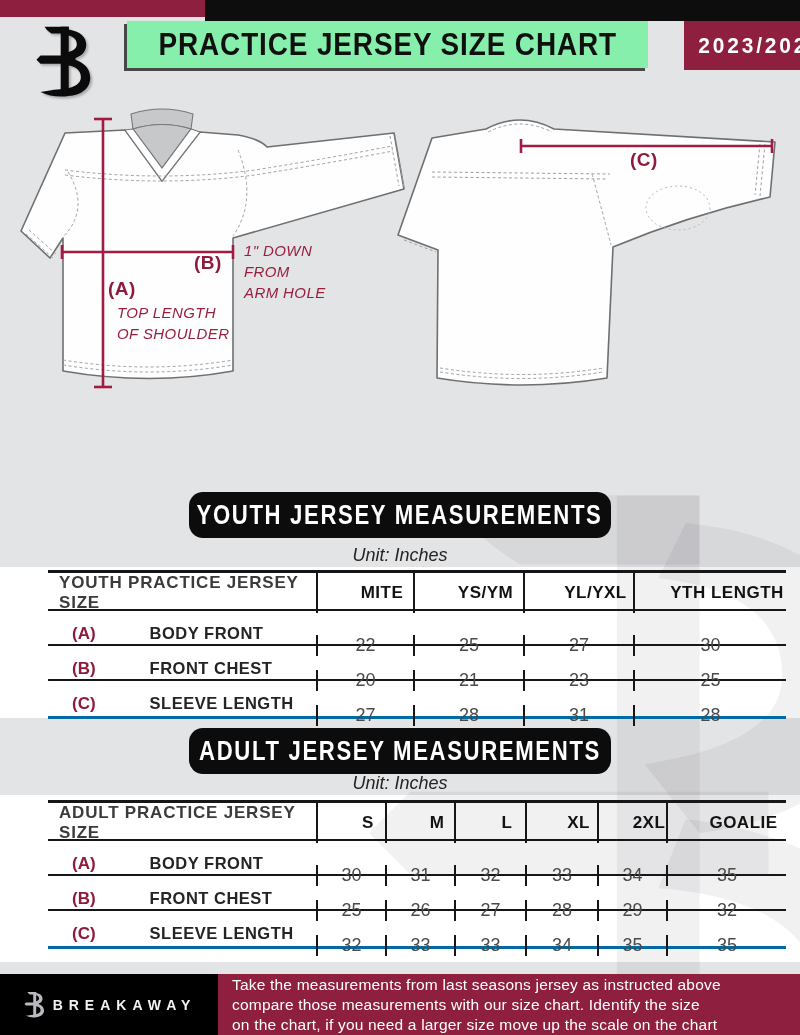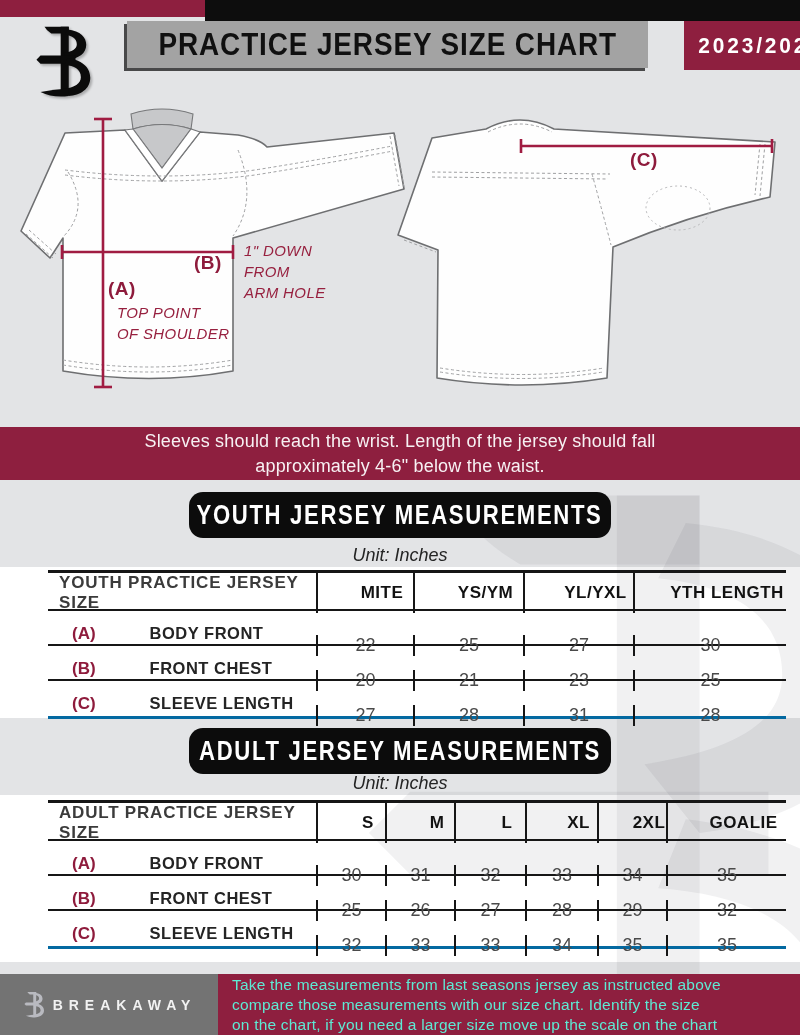--- a/index.html
+++ b/index.html
@@ -5,21 +5,21 @@
   * { margin:0; padding:0; box-sizing:border-box; }
   html,body { width:800px; height:1035px; }
   body { font-family:"Liberation Sans","DejaVu Sans",sans-serif; background:#e3e4e6; overflow:hidden; }
   #page { position:relative; width:800px; height:1035px; background:#e3e4e6; overflow:hidden; }
 
   .abs { position:absolute; }
 
   
   .strip-maroon { left:0; top:0; width:205px; height:17px; background:#8e1f3f; z-index:3; }
   .strip-black  { left:205px; top:0; width:595px; height:21px; background:#0d0d0d; z-index:3; }
-  .title-bar { left:127px; top:21px; width:521px; height:47px; background:#a3a3a3;
+  .title-bar { left:127px; top:21px; width:521px; height:47px; background:#86efac;
                box-shadow:-3px 3px 0 rgba(45,45,45,.85);
                display:flex; align-items:center; justify-content:center; z-index:4; }
   .title-bar .t { font-size:31px; font-weight:800; color:#101010; letter-spacing:1px;
                   transform:scaleX(.9); white-space:nowrap; }
   .year-box { left:648px; top:21px; width:152px; height:49px; background:#8e1f3f;
               display:flex; align-items:center; justify-content:center; z-index:4;margin-left:36px; }
   .year-box .t { font-size:22px; font-weight:800; color:#fff; letter-spacing:3px;
                  transform:scaleX(.95); white-space:nowrap; }
   .logo-head { left:28px; top:24px; width:64px; height:74px; color:#0b0b0b; z-index:4;
                filter:drop-shadow(2px 2px 1px rgba(0,0,0,.25)); }
@@ -63,27 +63,27 @@
   .td { display:flex; align-items:center; justify-content:center; border-left:2px solid #161616; }
   .td.lab { justify-content:flex-start; border-left:none; padding-left:11px; }
   .tr.row .td.lab { padding-left:24px; }
   .th-size { font-size:17px; font-weight:600; color:#3b3b3b; letter-spacing:.8px; }
   .th-col  { font-size:17px; font-weight:800; color:#121212; letter-spacing:.5px;padding-left:33px; }
   .row-key { color:#8e1b3c; font-weight:800; font-size:17px; margin-right:10px; }
   .row-lbl { color:#242424; font-weight:600; font-size:16.5px; letter-spacing:.5px;padding-left:44px; }
   .val     { color:#4a4a4a; font-size:18px; font-weight:500;margin-top:24px; }
 
   
-  .foot-black { left:0; top:974px; width:218px; height:61px; background:#737373; z-index:7;
+  .foot-black { left:0; top:974px; width:218px; height:61px; background:#000000; z-index:7;
                 display:flex; align-items:center; justify-content:center; gap:9px; }
   .foot-black .logo-foot { width:22px; height:27px; color:#b9bac0; }
   .foot-black .brand { color:#f2f2f2; font-size:14px; font-weight:700; letter-spacing:6px; white-space:nowrap; }
   .foot-maroon { left:218px; top:974px; width:582px; height:61px; background:#8e1f3f; z-index:7;
                  display:flex; flex-direction:column; justify-content:center; padding-left:14px; }
-  .foot-maroon div { color:#5eead4; font-size:15.5px; line-height:20px; letter-spacing:.2px; white-space:nowrap; }
+  .foot-maroon div { color:#ffffff; font-size:15.5px; line-height:20px; letter-spacing:.2px; white-space:nowrap; }
 </style>
 </head>
 <body>
 
 <div id="page">
 
   <div class="abs white-band band1"></div>
   <div class="abs white-band band2"></div>
 
   <svg class="abs watermark" viewBox="0 0 90 110" preserveAspectRatio="xMidYMin meet">
@@ -170,35 +170,31 @@
       <path d="M62,245 L62,259"></path>
       <path d="M233,245 L233,259"></path>
       <path d="M521,146 L772,146"></path>
       <path d="M521,139 L521,153"></path>
       <path d="M772,139 L772,153"></path>
     </g>
   </svg>
 
   <div class="m-label" style="left:108px; top:278px;">(A)</div>
   <div class="m-note" style="left:117px; top:302px;">
-    <div>TOP POINT</div>
+    <div>TOP LENGTH</div>
     <div>OF SHOULDER</div>
   </div>
   <div class="m-label" style="left:194px; top:252px;">(B)</div>
   <div class="m-note" style="left:244px; top:240px;">
     <div>1" DOWN</div>
     <div>FROM</div>
     <div>ARM HOLE</div>
   </div>
   <div class="m-label" style="left:630px; top:149px;">(C)</div>
 
-  <div class="abs note-banner">
-    <div>Sleeves should reach the wrist. Length of the jersey should fall</div>
-    <div>approximately 4-6" below the waist.</div>
-  </div>
 
   <div class="abs sec-banner sec-youth">
     <span class="t">YOUTH JERSEY MEASUREMENTS</span>
   </div>
   <div class="abs unit unit-youth">Unit: Inches</div>
 
   <div class="tbl tbl-youth">
     <div class="tr head">
       <div class="td lab th-size">YOUTH PRACTICE JERSEY SIZE</div>
       <div class="td th-col">MITE</div>

